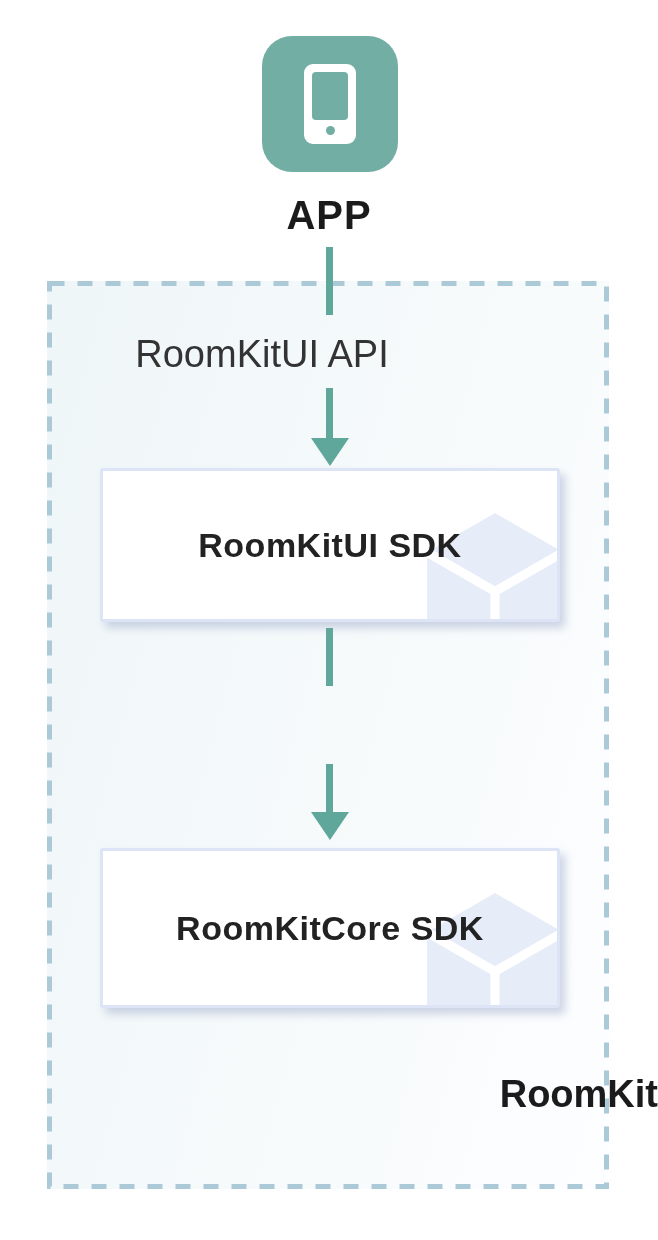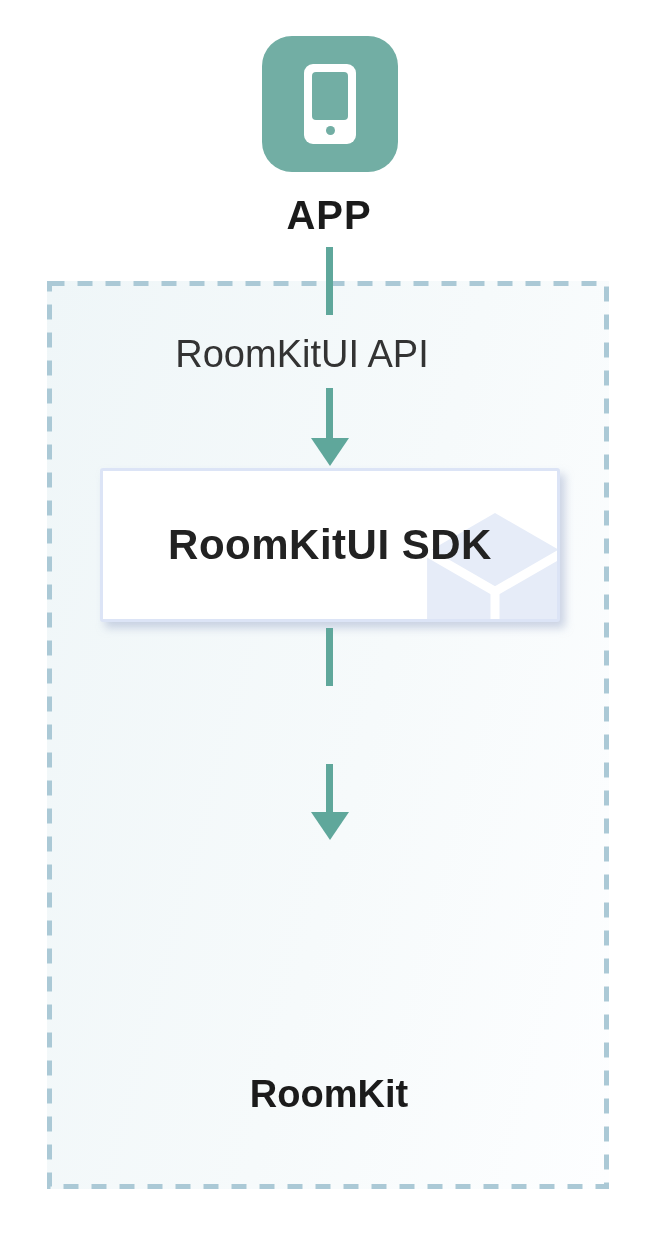--- a/index.html
+++ b/index.html
@@ -68,30 +68,29 @@
   }
   .api-label {
     position: absolute;
     left: 0;
     width: 524px;
     text-align: center;
     font-size: 38px;
     font-weight: 400;
     color: #333333;
     z-index: 3;
-    padding-left: 40px;
   }
   .api-label-1 { top: 333px; }
   .api-label-2 { top: 704px; }
   .container-label {
     position: absolute;
     left: 0;
     top: 1073px;
     width: 658px;
-    text-align: center;
+    text-align: right;
     font-size: 38px;
     font-weight: 700;
     color: #1b1b1b;
     z-index: 3;
   }
 
   
   .roomkit-boundary {
     position: absolute;
     left: 47px;
@@ -148,21 +147,21 @@
     align-items: center;
     justify-content: center;
     overflow: hidden;
     z-index: 2;
     box-sizing: border-box;
   }
   .sdk-box-1 { top: 468px; height: 154px; }
   .sdk-box-2 { top: 848px; height: 160px; }
   .sdk-box-label {
     position: relative;
-    font-size: 42px;
+    font-size: 34px;
     font-weight: 700;
     color: #222222;
     z-index: 2;
     letter-spacing: 0.5px;
   }
   .cube-icon {
     position: absolute;
     right: -14px;
     top: 36px;
     width: 152px;
@@ -202,16 +201,24 @@
       <path d="M50,56 L50,110" fill="none" stroke="#ffffff" stroke-width="6"></path>
     </svg>
     <span class="sdk-box-label">RoomKitUI SDK</span>
   </div>
 
   <div class="vline line-box1"></div>
 
   <div class="vline line-arrow2"></div>
   <div class="arrow-head head-2"></div>
 
+  <div class="sdk-box sdk-box-2">
+    <svg class="cube-icon" viewBox="0 0 100 110" xmlns="http://www.w3.org/2000/svg">
+      <polygon points="50,4 95,30 95,84 50,110 5,84 5,30" fill="#e6ecf8"></polygon>
+      <path d="M5,30 L50,56 L95,30" fill="none" stroke="#ffffff" stroke-width="6"></path>
+      <path d="M50,56 L50,110" fill="none" stroke="#ffffff" stroke-width="6"></path>
+    </svg>
+    <span class="sdk-box-label">RoomKitCore SDK</span>
+  </div>
 
   <div class="container-label">RoomKit</div>
 
 </div>
 
 </body></html>

